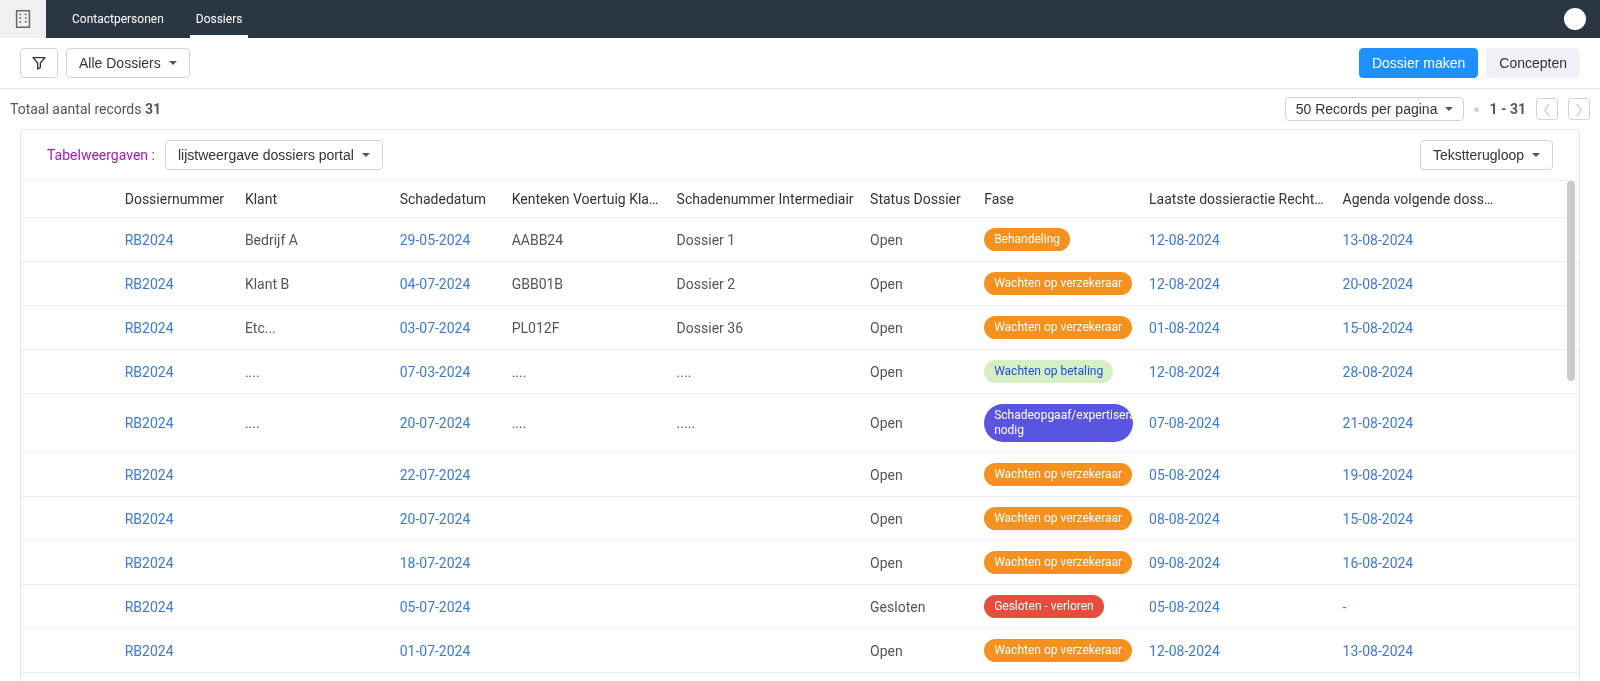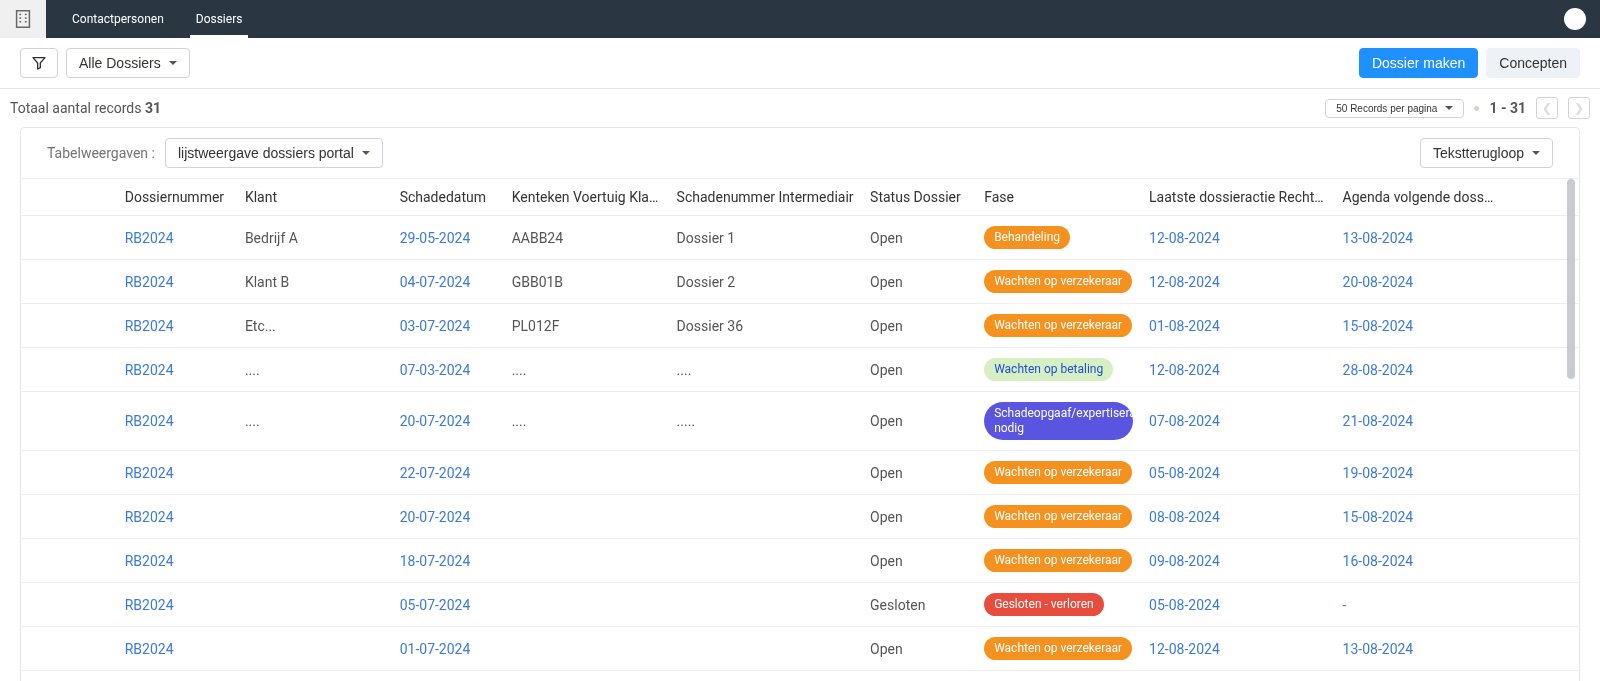--- a/index.html
+++ b/index.html
@@ -47,21 +47,21 @@
   }
   .records-bar .spacer { flex: 1; }
   .records-bar .right { display: flex; align-items: center; gap: 10px; }
   .records-bar .dot { width: 5px; height: 5px; background: #d0d4da; border-radius: 50%; }
   .pager-btn { border: 1px solid #d0d4da; background: #fff; width: 22px; height: 22px; border-radius: 3px; display: inline-flex; align-items: center; justify-content: center; color: #aaa; cursor: pointer; font-size: 12px; }
   .pager-btn.disabled { color: #ddd; }
 
   
   .table-wrap { margin: 0 20px 20px 20px; border: 1px solid #e5e5e5; border-radius: 4px; background: #fff; }
   .table-toolbar { display: flex; align-items: center; padding: 10px 26px; gap: 10px; border-bottom: 1px solid #eee; }
-  .table-toolbar label { color: #737373; font-size: 14px; }
+  .table-toolbar label { color: #a21caf; font-size: 14px; }
   .table-toolbar .spacer { flex: 1; }
 
   table { width: 100%; border-collapse: collapse; table-layout: fixed; }
   thead th {
     text-align: left; font-weight: 400; color: #333; font-size: 14px;
     padding: 10px 8px; white-space: nowrap; overflow: hidden; text-overflow: ellipsis;
   }
   tbody tr { border-top: 1px solid #eee; }
   tbody td {
     padding: 10px 8px; font-size: 14px; color: #555; white-space: nowrap; overflow: hidden; text-overflow: ellipsis; vertical-align: middle;
@@ -137,21 +137,21 @@
   </button>
 </div>
 
 <div class="records-bar">
   <div>
     <span>Totaal aantal records</span>
     <b>31</b>
   </div>
   <div class="spacer"></div>
   <div class="right">
-    <button class="btn dropdown" style="padding:3px 10px;font-size:10px">
+    <button class="btn dropdown" style="padding:3px 10px;font-size:14px">
       <span>50 Records per pagina</span>
     </button>
     <span class="dot"></span>
     <b>1 - 31</b>
     <span class="pager-btn disabled">
       <span>❮</span>
     </span>
     <span class="pager-btn disabled">
       <span>❯</span>
     </span>

